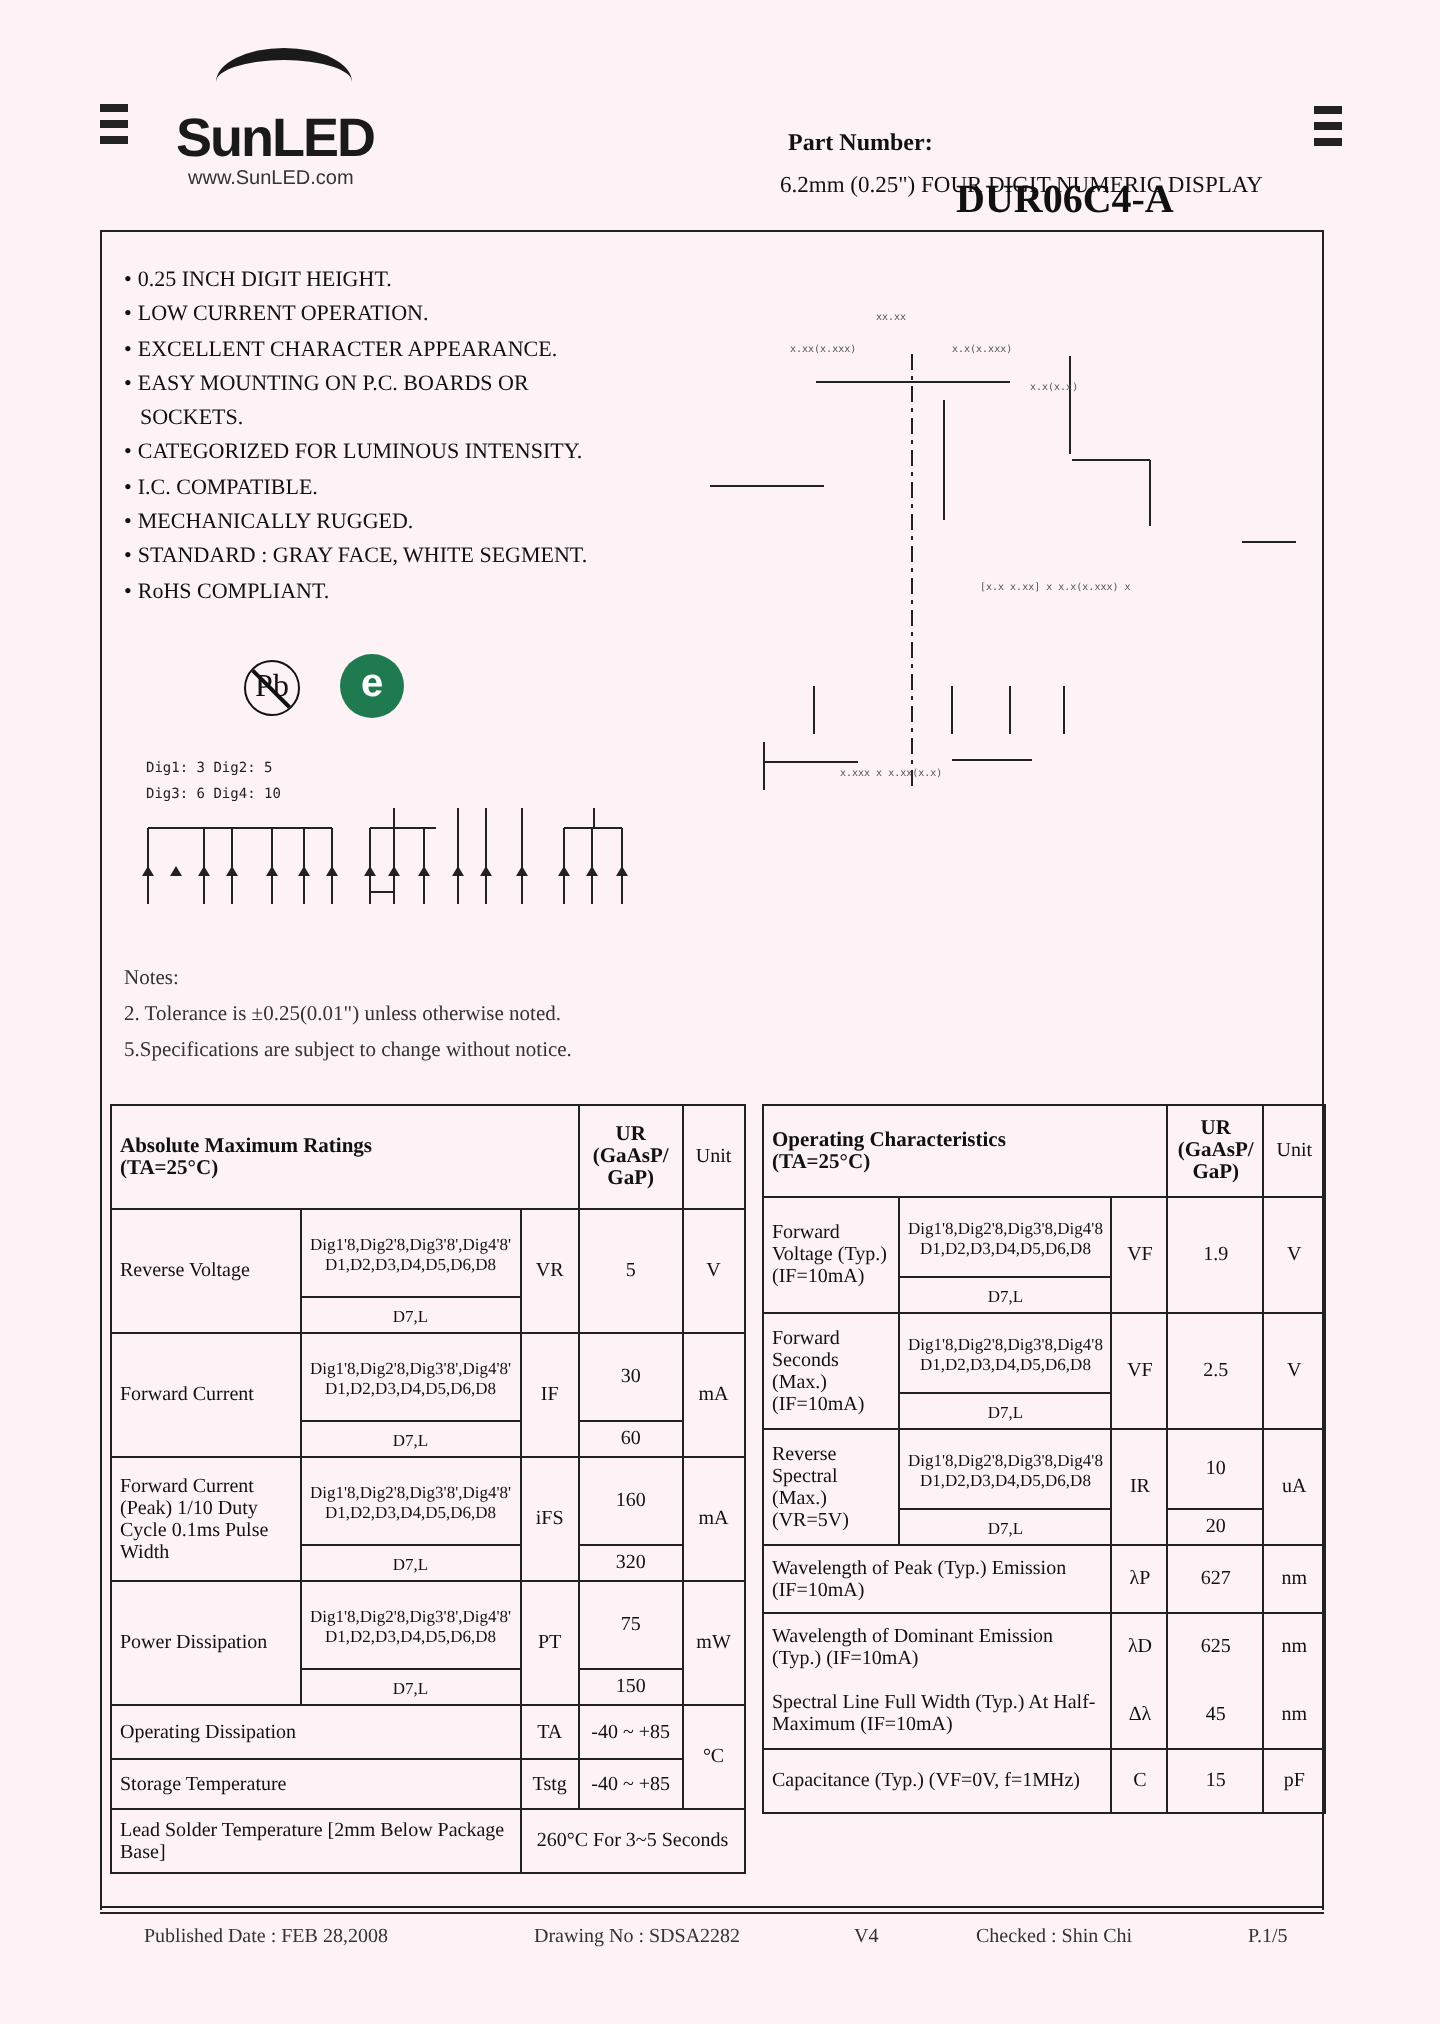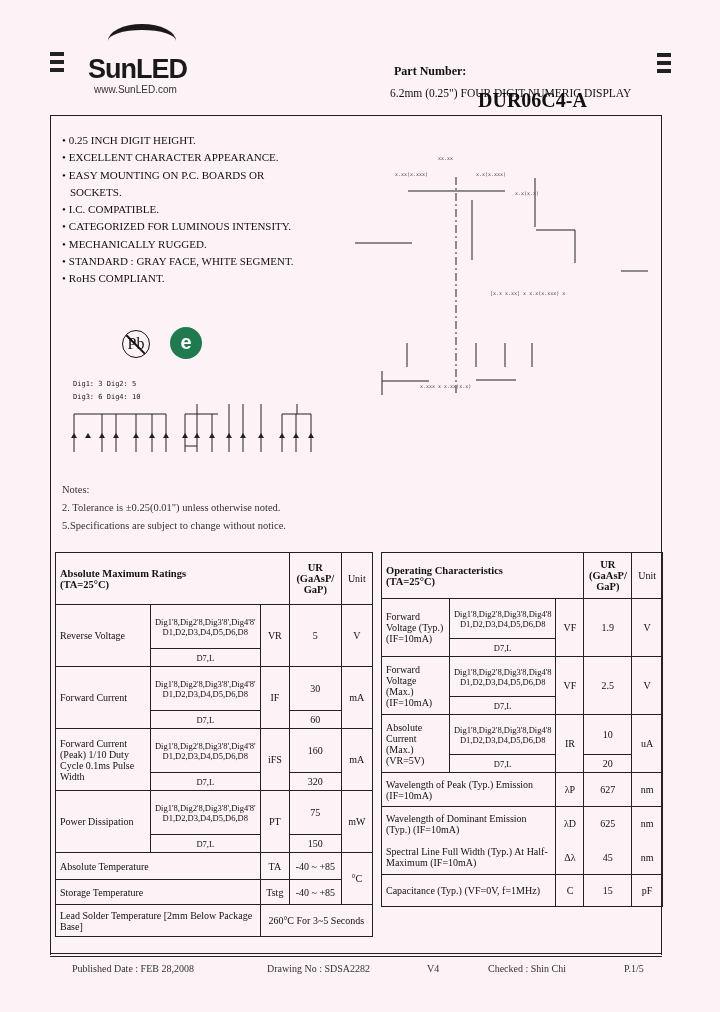--- a/index.html
+++ b/index.html
@@ -61,25 +61,26 @@
   <span>Part Number:</span>
   <span class="val">DUR06C4-A</span>
 </div>
 <div class="subtitle">6.2mm (0.25") FOUR DIGIT NUMERIC DISPLAY</div>
 
 <div class="frame"></div>
 
 <div class="features">
   <ul>
     <li>0.25 INCH DIGIT HEIGHT.</li>
+    <li>LOW CURRENT OPERATION.</li>
     <li>EXCELLENT CHARACTER APPEARANCE.</li>
     <li>EASY MOUNTING ON P.C. BOARDS OR</li>
     <li class="cont">SOCKETS.</li>
+    <li>CATEGORIZED FOR LUMINOUS INTENSITY.</li>
     <li>I.C. COMPATIBLE.</li>
-    <li>CATEGORIZED FOR LUMINOUS INTENSITY.</li>
     <li>MECHANICALLY RUGGED.</li>
     <li>STANDARD : GRAY FACE, WHITE SEGMENT.</li>
     <li>RoHS COMPLIANT.</li>
   </ul>
 </div>
 
 <div class="icons">
   <div class="pb">Pb</div>
   <div class="eco">e</div>
 </div>
@@ -219,21 +220,21 @@
     <td class="small">Dig1'8,Dig2'8,Dig3'8',Dig4'8' D1,D2,D3,D4,D5,D6,D8</td>
     <td rowspan="2" class="c">PT</td>
     <td class="c">75</td>
     <td rowspan="2" class="c">mW</td>
   </tr>
   <tr style="height:18px">
         <td class="small">D7,L</td>
         <td class="c">150</td>
       </tr>
   <tr style="height:27px">
-    <td colspan="2">Absolute Temperature</td>
+    <td colspan="2">Operating Dissipation</td>
     <td class="c">TA</td>
     <td class="c">-40 ~ +85</td>
     <td rowspan="2" class="c">°C</td>
   </tr>
   <tr style="height:25px">
     <td colspan="2">Storage Temperature</td>
     <td class="c">Tstg</td>
     <td class="c">-40 ~ +85</td>
   </tr>
   <tr style="height:32px">
@@ -257,31 +258,31 @@
     <td rowspan="2" style="width:72px">Forward Voltage (Typ.) (IF=10mA)</td>
     <td class="small" style="width:98px">Dig1'8,Dig2'8,Dig3'8,Dig4'8 D1,D2,D3,D4,D5,D6,D8</td>
     <td rowspan="2" class="c" style="width:30px">VF</td>
     <td rowspan="2" class="c">1.9</td>
     <td rowspan="2" class="c">V</td>
   </tr>
   <tr style="height:18px">
         <td class="small">D7,L</td>
       </tr>
   <tr style="height:40px">
-    <td rowspan="2">Forward Voltage (Max.) (IF=10mA)</td>
+    <td rowspan="2">Forward Seconds (Max.) (IF=10mA)</td>
     <td class="small">Dig1'8,Dig2'8,Dig3'8,Dig4'8 D1,D2,D3,D4,D5,D6,D8</td>
     <td rowspan="2" class="c">VF</td>
     <td rowspan="2" class="c">2.5</td>
     <td rowspan="2" class="c">V</td>
   </tr>
   <tr style="height:18px">
         <td class="small">D7,L</td>
       </tr>
   <tr style="height:40px">
-    <td rowspan="2">Absolute Current (Max.) (VR=5V)</td>
+    <td rowspan="2">Reverse Spectral (Max.) (VR=5V)</td>
     <td class="small">Dig1'8,Dig2'8,Dig3'8,Dig4'8 D1,D2,D3,D4,D5,D6,D8</td>
     <td rowspan="2" class="c">IR</td>
     <td class="c">10</td>
     <td rowspan="2" class="c">uA</td>
   </tr>
   <tr style="height:18px">
         <td class="small">D7,L</td>
         <td class="c">20</td>
       </tr>
   <tr style="height:34px">

